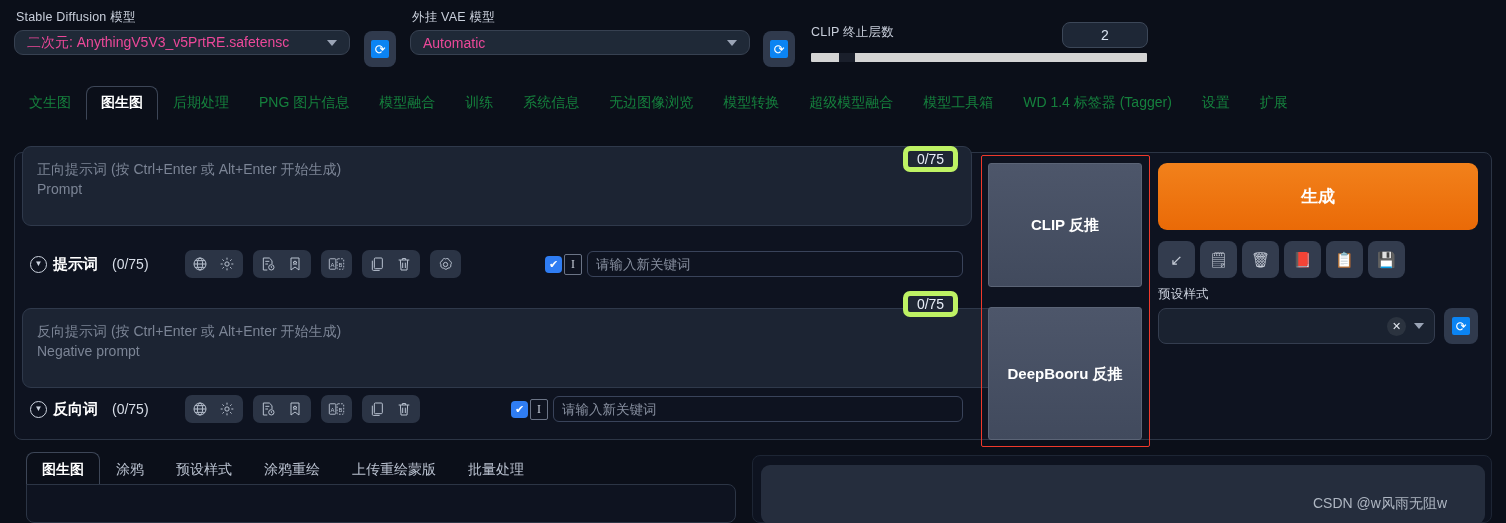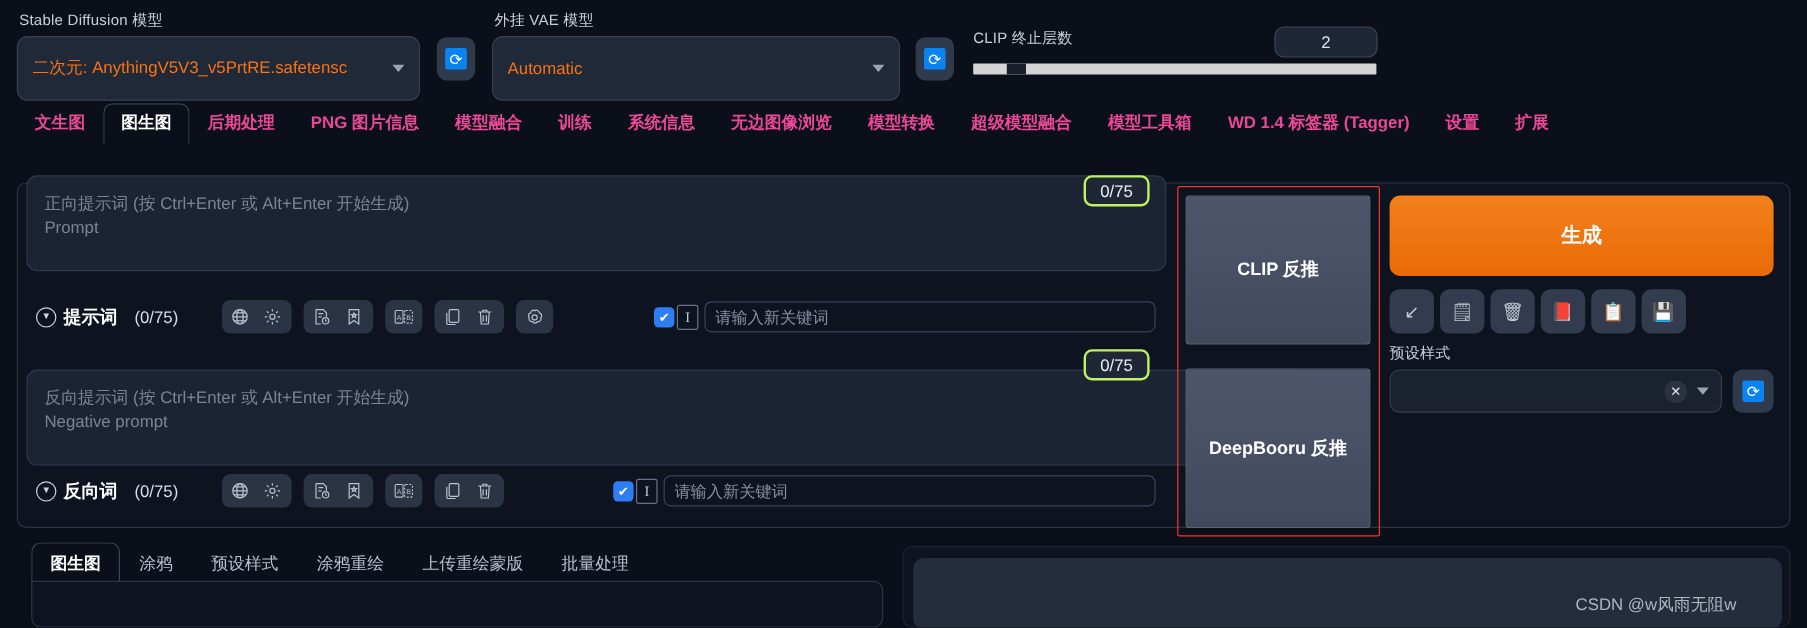--- a/index.html
+++ b/index.html
@@ -13,22 +13,22 @@
   .app { position: relative; width: 1506px; height: 523px; background:#0b0f19; }
 
   
   .topbar { position:absolute; left:0; top:0; width:1506px; height:82px; }
   .field-label {
     font-size: 12.5px; color:#c9cfdb; letter-spacing:.2px;
     position:absolute; white-space:nowrap;
   }
   .dropdown {
     position:absolute; background:#1f2937; border:1px solid #374151;
-    border-radius:9px; height:54px; display:flex; align-items:center;
-    padding:0 12px; font-size:14px; color:#f97316; cursor:pointer;
+    border-radius:9px; height:25px; display:flex; align-items:center;
+    padding:0 12px; font-size:14px; color:#ec4899; cursor:pointer;
   }
   .dropdown .dd-text { flex:1; overflow:hidden; white-space:nowrap; text-overflow:clip; }
   .caret { width:0;height:0;border-left:5px solid transparent;border-right:5px solid transparent;
            border-top:6px solid #9aa4b5; margin-left:8px; }
   .refresh-btn {
     position:absolute; width:32px;height:36px; background:#303a4d; border-radius:8px;
     display:flex;align-items:center;justify-content:center; cursor:pointer;
   }
   .refresh-glyph {
     width:18px;height:18px;background:#0b84f3;border-radius:2px;
@@ -40,40 +40,40 @@
   .slider-thumb { position:absolute; left:28px; top:0; width:16px; height:9px; background:#1a1f2b; }
   .numbox {
     position:absolute; background:#1e2736; border:1px solid #3c4758; border-radius:8px;
     height:26px; width:86px; display:flex;align-items:center;justify-content:center;
     font-size:14px; color:#d8e2f0;
   }
 
   
   .tabrow { position:absolute; left:0; display:flex; flex-wrap:wrap; align-items:center; }
   .tab {
-    font-size:14px; color:#ec4899; padding:7px 14px; cursor:pointer;
-    border:1px solid transparent; white-space:nowrap;font-weight:bold;
+    font-size:14px; color:#15803d; padding:7px 14px; cursor:pointer;
+    border:1px solid transparent; white-space:nowrap;
   }
   .tab.active {
     color:#ffffff; font-weight:bold; border:1px solid #3d4657;
     border-bottom-color:#0b0f19; border-radius:8px 8px 0 0; background:#0b0f19;
   }
 
   
   .panel {
     position:absolute; border:1px solid #2c3545; border-radius:8px;
     background:#0e1320;
   }
   .prompt-box {
     position:absolute; background:#1c2433; border:1px solid #2f394b;
     border-radius:9px; padding:12px 14px; color:#7b8495; font-size:14px; line-height:20px;
     cursor:text;
   }
   .badge {
-    position:absolute; background:#1f2734; border:2px solid #bef264; border-radius:7px;
+    position:absolute; background:#1f2734; border:5px solid #bef264; border-radius:7px;
     height:26px; min-width:54px; display:flex;align-items:center;justify-content:center;
     font-size:14px; color:#e8eef7;
   }
   .toolrow { position:absolute; display:flex; align-items:center; }
   .collapse-label { display:flex; align-items:center; gap:6px; }
   .chev-circle {
     width:17px;height:17px;border:1.6px solid #cdd4df;border-radius:50%;
     display:flex;align-items:center;justify-content:center;font-size:8px;color:#cdd4df;
     line-height:1;
   }

